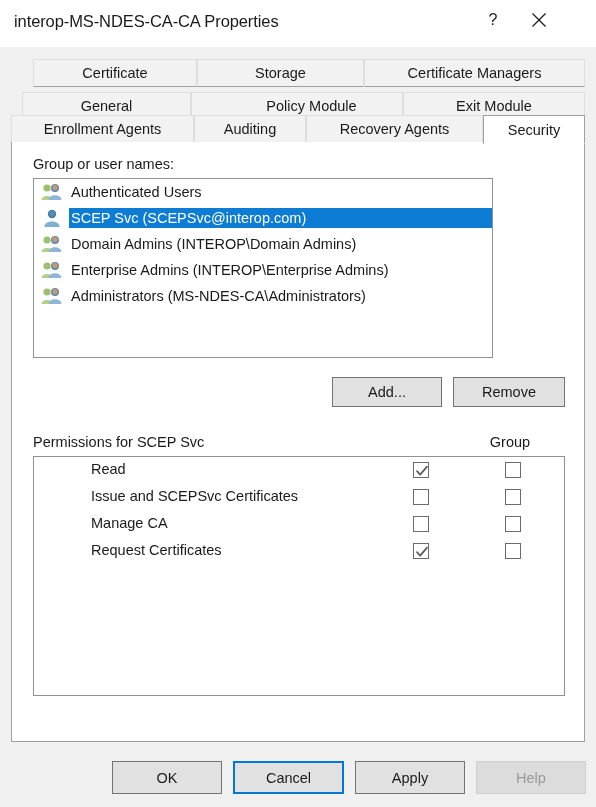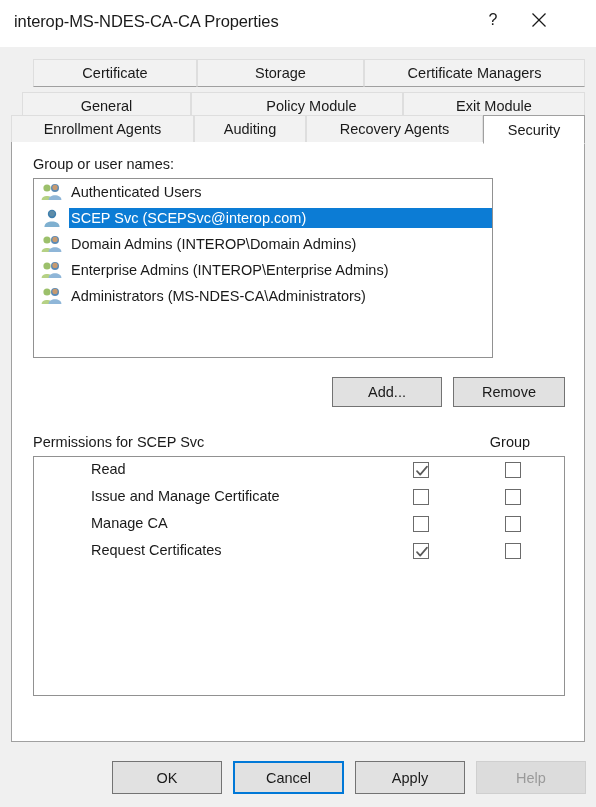--- a/index.html
+++ b/index.html
@@ -319,21 +319,21 @@
         <div class="perm-row">
           <div class="perm-name">Read</div>
           <div class="checkbox cb-allow">
             <svg width="14" height="14" viewBox="0 0 14 14">
               <path d="M2 7.2 L5.2 10.6 L12 2.6" stroke="#5a5a5a" stroke-width="1.7" fill="none" stroke-linecap="round" stroke-linejoin="round"></path>
             </svg>
           </div>
           <div class="checkbox cb-deny"></div>
         </div>
         <div class="perm-row">
-          <div class="perm-name">Issue and Manage Certificate</div>
+          <div class="perm-name">Issue and SCEPSvc Certificates</div>
           <div class="checkbox cb-allow"></div>
           <div class="checkbox cb-deny"></div>
         </div>
         <div class="perm-row">
           <div class="perm-name">Manage CA</div>
           <div class="checkbox cb-allow"></div>
           <div class="checkbox cb-deny"></div>
         </div>
         <div class="perm-row">
           <div class="perm-name">Request Certificates</div>

